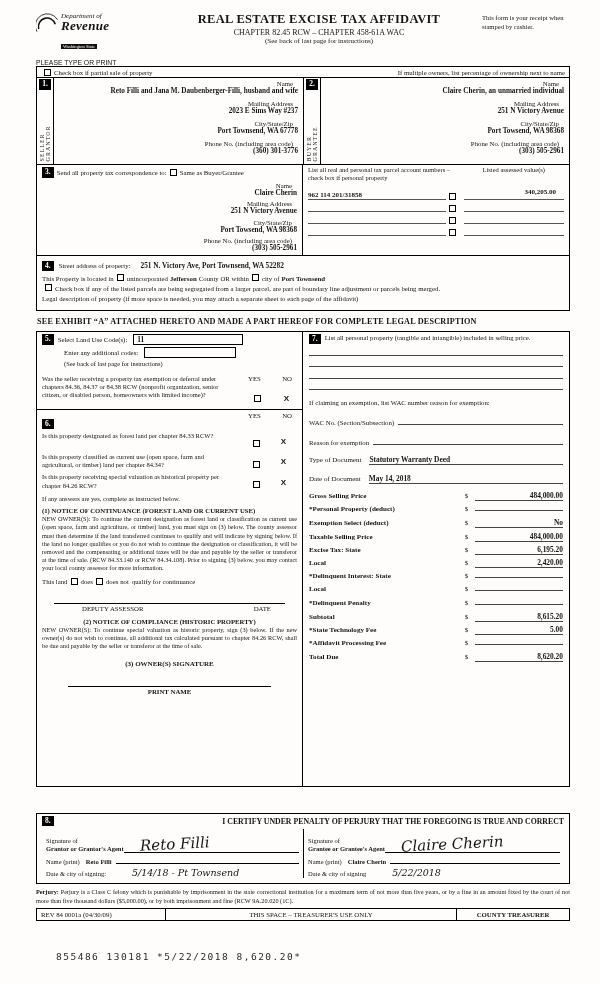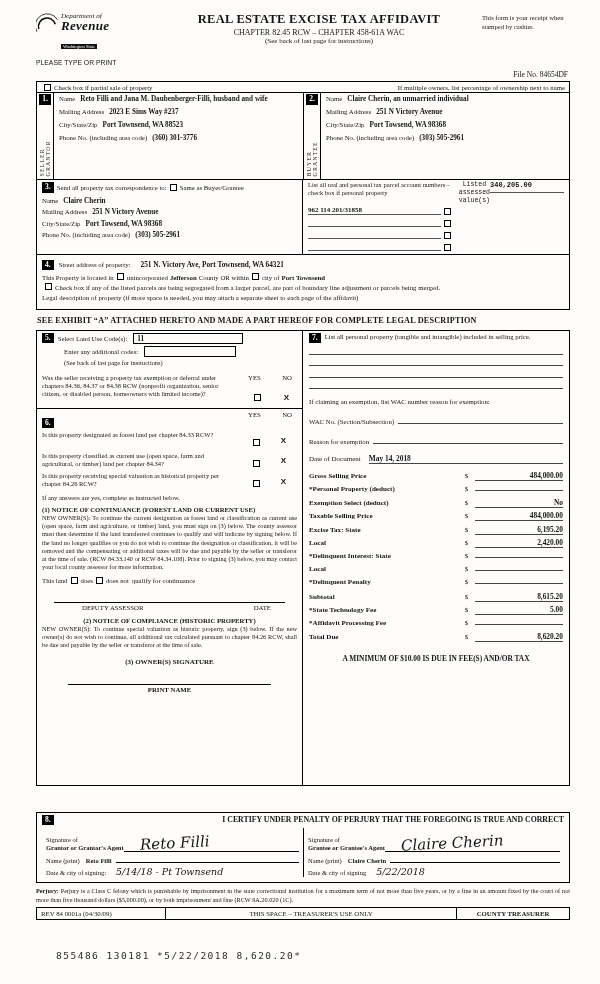--- a/index.html
+++ b/index.html
@@ -33,33 +33,33 @@
   .partial-row { display:flex; justify-content:space-between; align-items:center; font-size:6.8px; padding:1.5px 4px; border-bottom:1px solid #000; }
   .partial-left { display:flex; align-items:center; }
 
   .parties { display:flex; border-bottom:1px solid #000; }
   .party { width:50%; display:flex; min-height:86px; }
   .party + .party { border-left:1px solid #000; }
   .party-side { width:17px; flex:none; border-right:1px solid #000; display:flex; flex-direction:column; align-items:center; padding-top:1px; }
   .vert-pair { flex:1; display:flex; justify-content:center; padding:3px 0; }
   .vert { writing-mode:vertical-rl; transform:rotate(180deg); display:inline-block; font-size:6px; letter-spacing:1px; }
   .party-fields { flex:1; padding:2px 5px 3px; font-size:6.8px; }
-  .frow { display:flex; align-items:flex-start; }
+  .frow { display:flex; align-items:flex-end;flex-direction:column; }
   .frow + .frow { margin-top:5px; }
   .flabel { flex:none; margin-right:5px; }
   .fvalue { font-weight:bold; font-size:7.2px; flex:1; }
 
   .sec3 { display:flex; border-bottom:1px solid #000; font-size:6.8px; min-height:72px; }
   .sec3-left { width:50%; flex:none; border-right:1px solid #000; padding:2px 5px 3px; }
   .sec3-send { display:flex; align-items:center; flex-wrap:wrap; }
   .sec3-send .secnum { margin-right:3px; }
   .sec3-left .frow + .frow { margin-top:3.5px; }
   .sec3-right { flex:1; display:flex; padding:1px 5px 3px; }
   .parcel-col { flex:1.5; padding-right:5px; display:flex; flex-direction:column; }
-  .assessed-col { flex:1; display:flex; flex-direction:row;font-family:Liberation Mono, monospace; }
+  .assessed-col { flex:1; display:flex; flex-direction:column; }
   .colhead { font-size:6.5px; line-height:1.25; min-height:22px; }
   .assessed-col .colhead { text-align:center; }
   .parcel-row { display:flex; align-items:flex-end; height:12px; }
   .parcel-num { flex:1; border-bottom:1px solid #555; font-weight:bold; font-size:7px; }
   .assessed-row { height:12px; border-bottom:1px solid #555; text-align:right; font-weight:bold; font-size:7px; padding-right:8px; }
 
   .sec4 { padding:2px 5px 8px; font-size:6.8px; }
   .s4row { display:flex; align-items:baseline; flex-wrap:wrap; margin-top:2.5px; }
   .s4row .secnum { align-self:center; margin-right:3px; }
   .street-val { font-weight:bold; font-size:7.3px; margin-left:8px; }
@@ -126,21 +126,21 @@
   .sighalves { display:flex; margin-top:3px; }
   .sighalf { width:50%; padding:0 4px; font-size:6.5px; }
   .sighalf + .sighalf { border-left:1px solid #000; }
   .sigrow { display:flex; align-items:flex-end; height:24px; }
   .sig-label { line-height:1.25; flex:none; }
   .sig-area { flex:1; border-bottom:1px solid #000; height:22px; position:relative; }
   .sig-script { position:absolute; left:16px; bottom:-1px; font-family:"DejaVu Serif", serif; font-style:italic; font-size:15px; white-space:nowrap; transform:rotate(-3deg); }
   .nrow { display:flex; align-items:baseline; margin-top:2.5px; }
   .nval { font-weight:bold; margin-left:6px; }
   .nfill { flex:1; border-bottom:1px solid #000; height:8px; margin-left:4px; }
-  .hand { font-family:"DejaVu Serif", serif; font-style:italic; font-size:9.5px; margin-left:10px; }
+  .hand { font-family:"DejaVu Serif", serif; font-style:italic; font-size:9.5px; margin-left:26px; }
 
   
   .perjury { font-size:6.25px; line-height:1.32; text-align:justify; margin-top:4px; }
   .footer { display:flex; border:1px solid #000; margin-top:3px; font-size:6.8px; align-items:stretch; }
   .f-rev { width:128px; flex:none; padding:2px 4px; }
   .f-mid { flex:1; text-align:center; border-left:1px solid #000; border-right:1px solid #000; padding:2px 4px; }
   .f-ct { width:112px; flex:none; text-align:center; font-weight:bold; padding:2px 4px; }
   .stamp { font-family:"DejaVu Sans Mono", monospace; font-size:9.5px; letter-spacing:1.5px; color:#2a2a2a; margin:30px 0 0 20px; }
 </style>
 </head>
@@ -163,21 +163,20 @@
       </div>
       <div class="please-type">PLEASE TYPE OR PRINT</div>
     </div>
     <div class="title-block">
       <div class="title">REAL ESTATE EXCISE TAX AFFIDAVIT</div>
       <div class="chapter">CHAPTER 82.45 RCW – CHAPTER 458-61A WAC</div>
       <div class="seeback">(See back of last page for instructions)</div>
     </div>
     <div class="receipt-note">This form is your receipt when stamped by cashier.</div>
   </div>
-  <div class="fileno">File No. 84654DF</div>
 
   <div class="boxa">
     <div class="partial-row">
       <span class="partial-left">
           <span class="cb"></span>
           <span>Check box if partial sale of property</span>
         </span>
       <span>If multiple owners, list percentage of ownership next to name</span>
     </div>
 
@@ -195,21 +194,21 @@
           <div class="frow">
               <span class="flabel">Name</span>
               <span class="fvalue">Reto Filli and Jana M. Daubenberger-Filli, husband and wife</span>
             </div>
           <div class="frow">
               <span class="flabel">Mailing Address</span>
               <span class="fvalue">2023 E Sims Way #237</span>
             </div>
           <div class="frow">
               <span class="flabel">City/State/Zip</span>
-              <span class="fvalue">Port Townsend, WA 88523</span>
+              <span class="fvalue">Port Townsend, WA 67778</span>
             </div>
           <div class="frow">
               <span class="flabel">Phone No. (including area code)</span>
               <span class="fvalue">(360) 301-3776</span>
             </div>
         </div>
       </div>
 
       <div class="party">
         <div class="party-side">
@@ -292,21 +291,21 @@
           <div class="assessed-row"></div>
           <div class="assessed-row"></div>
         </div>
       </div>
     </div>
 
     <div class="sec4">
       <div class="s4row">
         <span class="secnum">4.</span>
         <span class="gappiece">Street address of property:</span>
-        <span class="street-val">251 N. Victory Ave, Port Townsend, WA  64321</span>
+        <span class="street-val">251 N. Victory Ave, Port Townsend, WA  52282</span>
       </div>
       <div class="s4row">
         <span>This Property is located in</span>
         <span class="cb"></span>
         <span>unincorporated</span>
         <span class="b gappiece">Jefferson</span>
         <span>County OR within</span>
         <span class="cb"></span>
         <span>city of</span>
         <span class="b gappiece">Port Townsend</span>
@@ -413,20 +412,24 @@
       <div class="exnote">If claiming an exemption, list WAC number reason for exemption:</div>
       <div class="lblrow">
         <span>WAC No. (Section/Subsection)</span>
         <span class="lblfill"></span>
       </div>
       <div class="lblrow">
         <span>Reason for exemption</span>
         <span class="lblfill"></span>
       </div>
       <div class="docrow">
+        <span>Type of Document</span>
+        <span class="docval">Statutory Warranty Deed</span>
+      </div>
+      <div class="docrow">
         <span>Date of Document</span>
         <span class="docval">May 14, 2018</span>
       </div>
       <div class="money">
         <div class="mrow">
             <span class="mlabel">Gross Selling Price</span>
             <span class="mdollar">$</span>
             <span class="mvalue">484,000.00</span>
           </div>
         <div class="mrow">
@@ -484,21 +487,20 @@
             <span class="mdollar">$</span>
             <span class="mvalue"></span>
           </div>
         <div class="mrow">
             <span class="mlabel">Total Due</span>
             <span class="mdollar">$</span>
             <span class="mvalue">8,620.20</span>
           </div>
       </div>
       <div class="minimum">
-        <div>A MINIMUM OF $10.00 IS DUE IN FEE(S) AND/OR TAX</div>
       </div>
     </div>
   </div>
 
   <div class="boxc">
     <div class="certrow">
       <span class="secnum">8.</span>
       <span class="cert-text">I CERTIFY UNDER PENALTY OF PERJURY THAT THE FOREGOING IS TRUE AND CORRECT</span>
     </div>
     <div class="sighalves">

